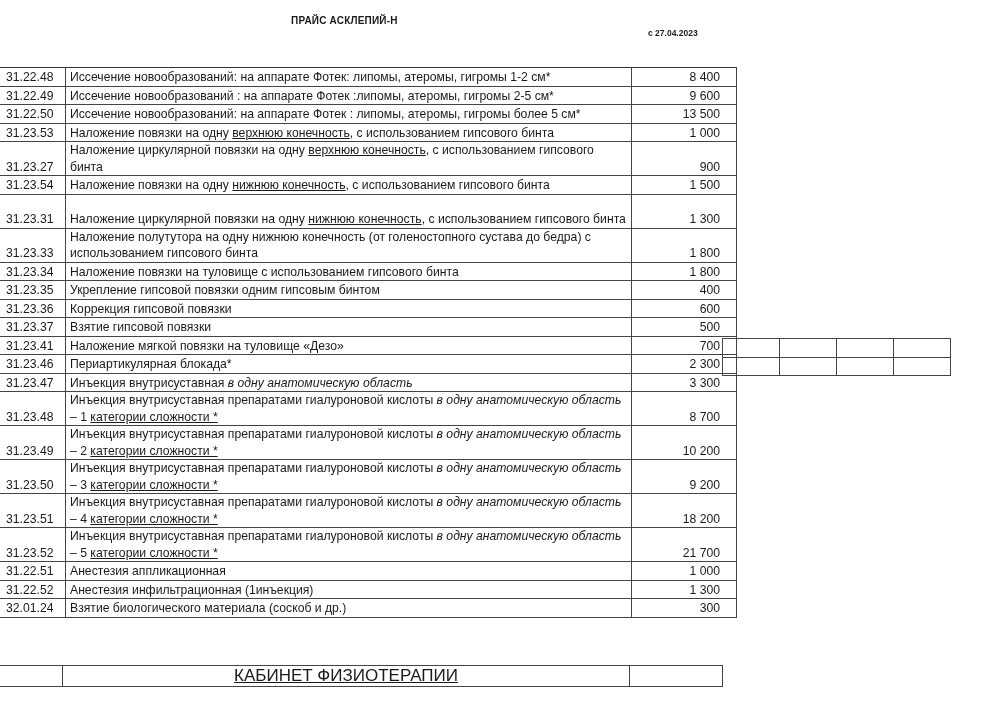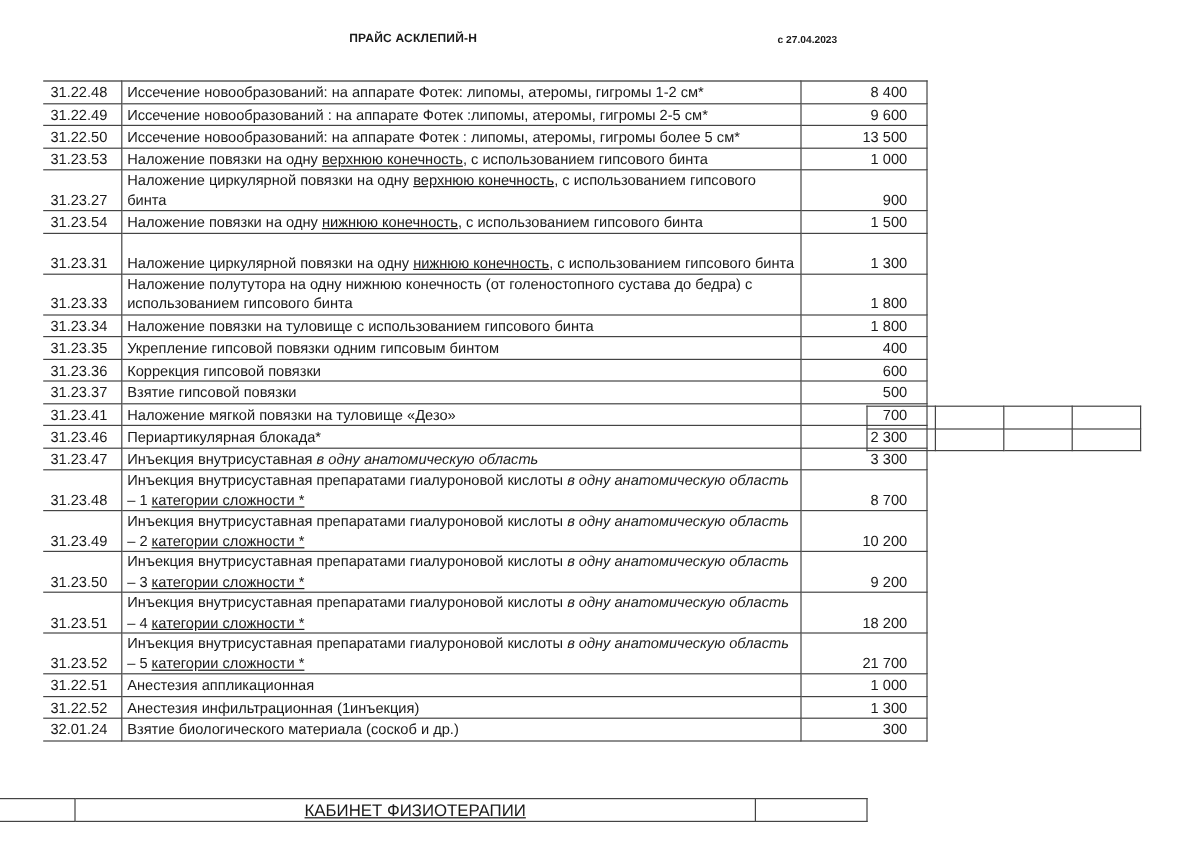--- a/index.html
+++ b/index.html
@@ -1,34 +1,34 @@
 <!DOCTYPE html>
 <html><head>
 <meta charset="utf-8">
 <style>
   html, body { margin:0; padding:0; background:#fff; }
   body { width:1000px; height:707px; position:relative; overflow:hidden;
          font-family:"Liberation Sans Narrow","Liberation Sans", sans-serif; color:#1a1a1a; }
-  .title { position:absolute; left:291px; top:27px; font-size:10px; font-weight:bold; letter-spacing:0.2px; }
+  .title { position:absolute; left:291px; top:15px; font-size:10px; font-weight:bold; letter-spacing:0.2px; }
   .date { position:absolute; left:648px; top:28px; font-size:8.5px; font-weight:bold; }
-  table.price { position:absolute; left:0; top:67px; border-collapse:collapse; table-layout:fixed;margin-left:36px; }
+  table.price { position:absolute; left:0; top:67px; border-collapse:collapse; table-layout:fixed; }
   table.price td { border:1px solid #444; padding:0 4px; font-size:12.2px; line-height:16.5px; vertical-align:bottom; }
   table.price tr:first-child td { border-top:1.5px solid #333; }
   table.price td:first-child { border-left:none; }
   td.code { width:55px; padding-left:6px !important; text-align:left; }
   td.name { width:557px; }
   td.price { width:84px; text-align:right; padding-right:16px !important; }
   tr.r1 td { height:17.5px; }
   tr.r2 td { height:33px; }
   .u { text-decoration:underline; }
   .i { font-style:italic;text-align:right; }
   table.extra { position:absolute; left:722px; top:338px; border-collapse:collapse; table-layout:fixed; }
   table.extra td { border:1px solid #444; width:56px; height:17.5px; padding:0; }
   table.section { position:absolute; left:0; top:665px; border-collapse:collapse; table-layout:fixed; }
-  table.section td { border:1px solid #444; height:18px; font-size:14px; padding:0;margin-top:12px; }
+  table.section td { border:1px solid #444; height:18px; font-size:17px; padding:0;margin-top:12px; }
   table.section td:first-child { border-left:none; width:62px; }
   table.section td.sec-name { width:566px; text-align:center; }
   table.section td.sec-price { width:92px; }
 </style>
 </head>
 <body>
 
 <div class="title">ПРАЙС  АСКЛЕПИЙ-Н</div>
 <div class="date">с 27.04.2023</div>
 

